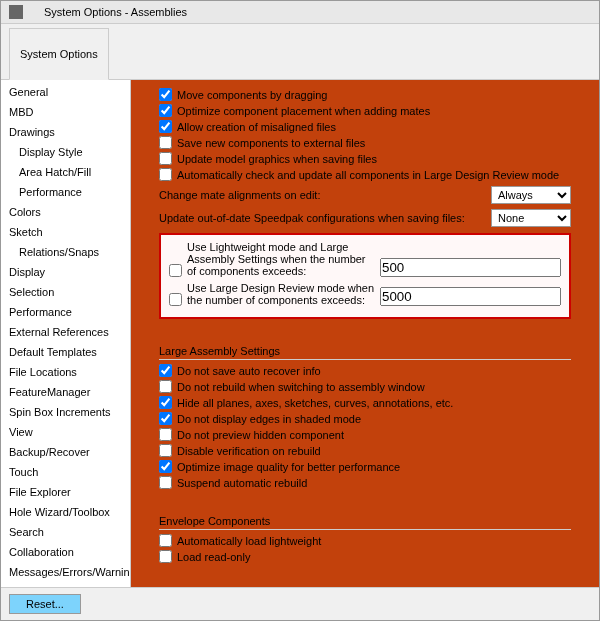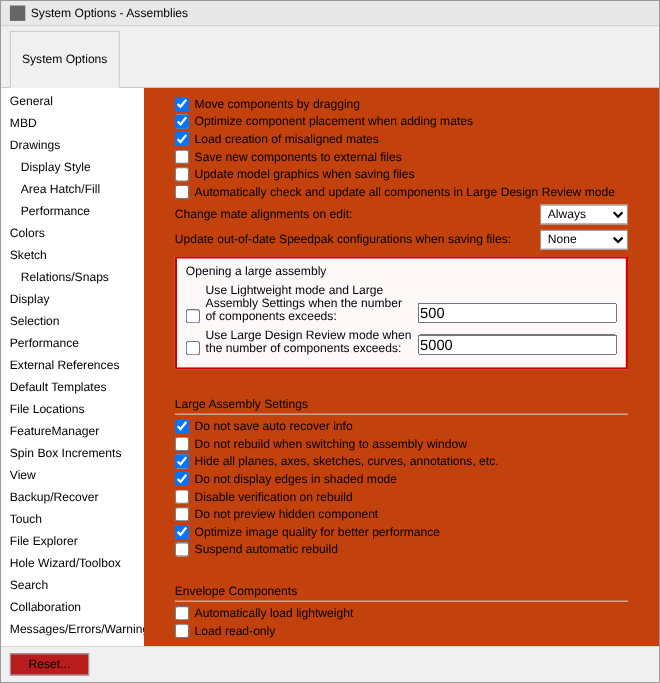--- a/index.html
+++ b/index.html
@@ -18,20 +18,21 @@
       flex-direction: column;
     }
     .title-bar {
       background: #e8e8e8;
       border-bottom: 1px solid #ccc;
       padding: 4px 8px;
       font-size: 11px;
       font-weight: normal;
       display: flex;
       align-items: center;
+      gap: 16px;
     }
     .title-bar-icon {
       width: 14px;
       height: 14px;
       margin-right: 5px;
       background: #666;
       display: inline-block;
     }
     .tab-bar {
       padding: 4px 8px 0;
@@ -143,21 +144,21 @@
     .bottom-bar {
       border-top: 1px solid #ccc;
       padding: 6px 8px;
       background: #f0f0f0;
       display: flex;
       justify-content: flex-start;
     }
     .reset-btn {
       padding: 3px 16px;
       font-size: 11px;
-      background: #b91c1c;
+      background: #7dd3fc;
       border: 1px solid #999;
       cursor: pointer;
     }
   </style>
 </head>
 <body>
 
 <div class="window">
   <div class="title-bar">
     <span class="title-bar-icon"></span>
@@ -204,21 +205,21 @@
           <div class="checkbox-row">
             <input type="checkbox" checked="" style="">
             <label>Move components by dragging</label>
           </div>
           <div class="checkbox-row">
             <input type="checkbox" checked="" style="">
             <label>Optimize component placement when adding mates</label>
           </div>
           <div class="checkbox-row">
             <input type="checkbox" checked="" style="">
-            <label>Load creation of misaligned mates</label>
+            <label>Allow creation of misaligned files</label>
           </div>
           <div class="checkbox-row">
             <input type="checkbox" style="">
             <label>Save new components to external files</label>
           </div>
           <div class="checkbox-row">
             <input type="checkbox" style="">
             <label>Update model graphics when saving files</label>
           </div>
           <div class="checkbox-row">
@@ -232,21 +233,20 @@
             <label>Change mate alignments on edit:</label>
             <select><option>Always</option></select>
           </div>
           <div class="field-row">
             <label>Update out-of-date Speedpak configurations when saving files:</label>
             <select><option>None</option></select>
           </div>
         </div>
 
       <div class="red-box">
-        <div class="red-box-title">Opening a large assembly</div>
         <div id="spin-rows">
             <div class="spin-row">
               <input type="checkbox" style="margin-right: 5px; min-width: 13px;">
               <span class="spin-label">Use Lightweight mode and Large Assembly Settings when the number of components exceeds:</span>
               <input type="number" value="500" style="">
             </div>
             <div class="spin-row">
               <input type="checkbox" style="margin-right: 5px; min-width: 13px;">
               <span class="spin-label">Use Large Design Review mode when the number of components exceeds:</span>
               <input type="number" value="5000" style="">
@@ -267,25 +267,25 @@
           <div class="checkbox-row">
             <input type="checkbox" checked="" style="">
             <label>Hide all planes, axes, sketches, curves, annotations, etc.</label>
           </div>
           <div class="checkbox-row">
             <input type="checkbox" checked="" style="">
             <label>Do not display edges in shaded mode</label>
           </div>
           <div class="checkbox-row">
             <input type="checkbox" style="">
+            <label>Do not preview hidden component</label>
+          </div>
+          <div class="checkbox-row">
+            <input type="checkbox" style="">
             <label>Disable verification on rebuild</label>
-          </div>
-          <div class="checkbox-row">
-            <input type="checkbox" style="">
-            <label>Do not preview hidden component</label>
           </div>
           <div class="checkbox-row">
             <input type="checkbox" checked="" style="">
             <label>Optimize image quality for better performance</label>
           </div>
           <div class="checkbox-row">
             <input type="checkbox" style="">
             <label>Suspend automatic rebuild</label>
           </div>
         </div>

